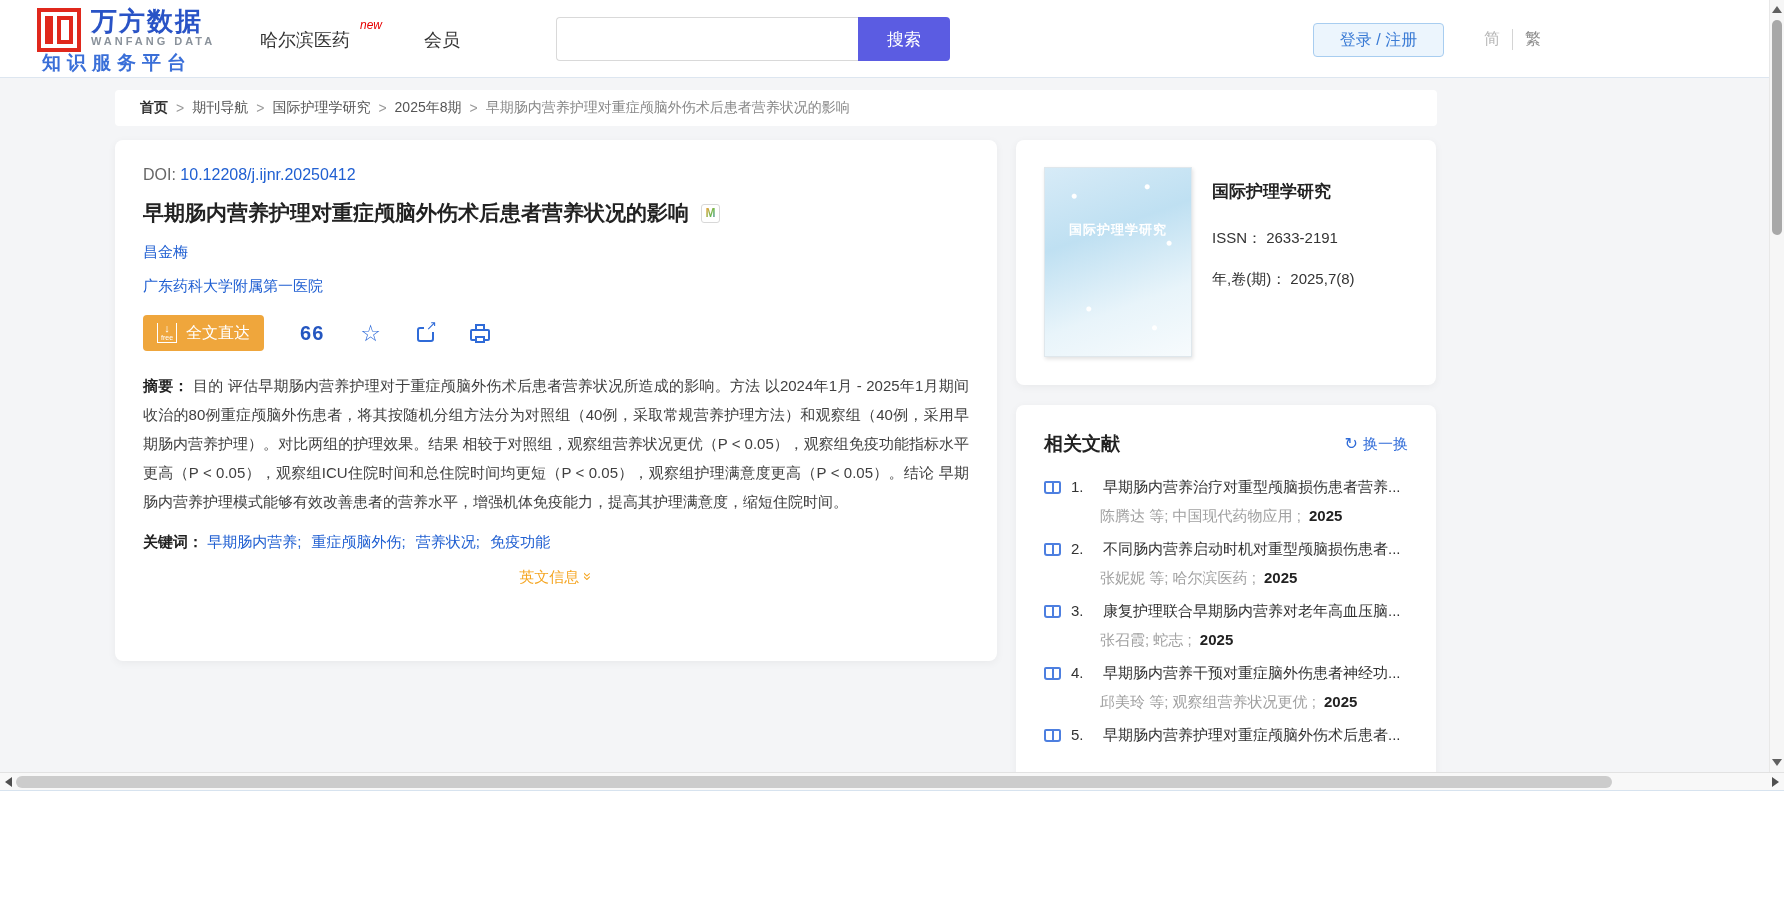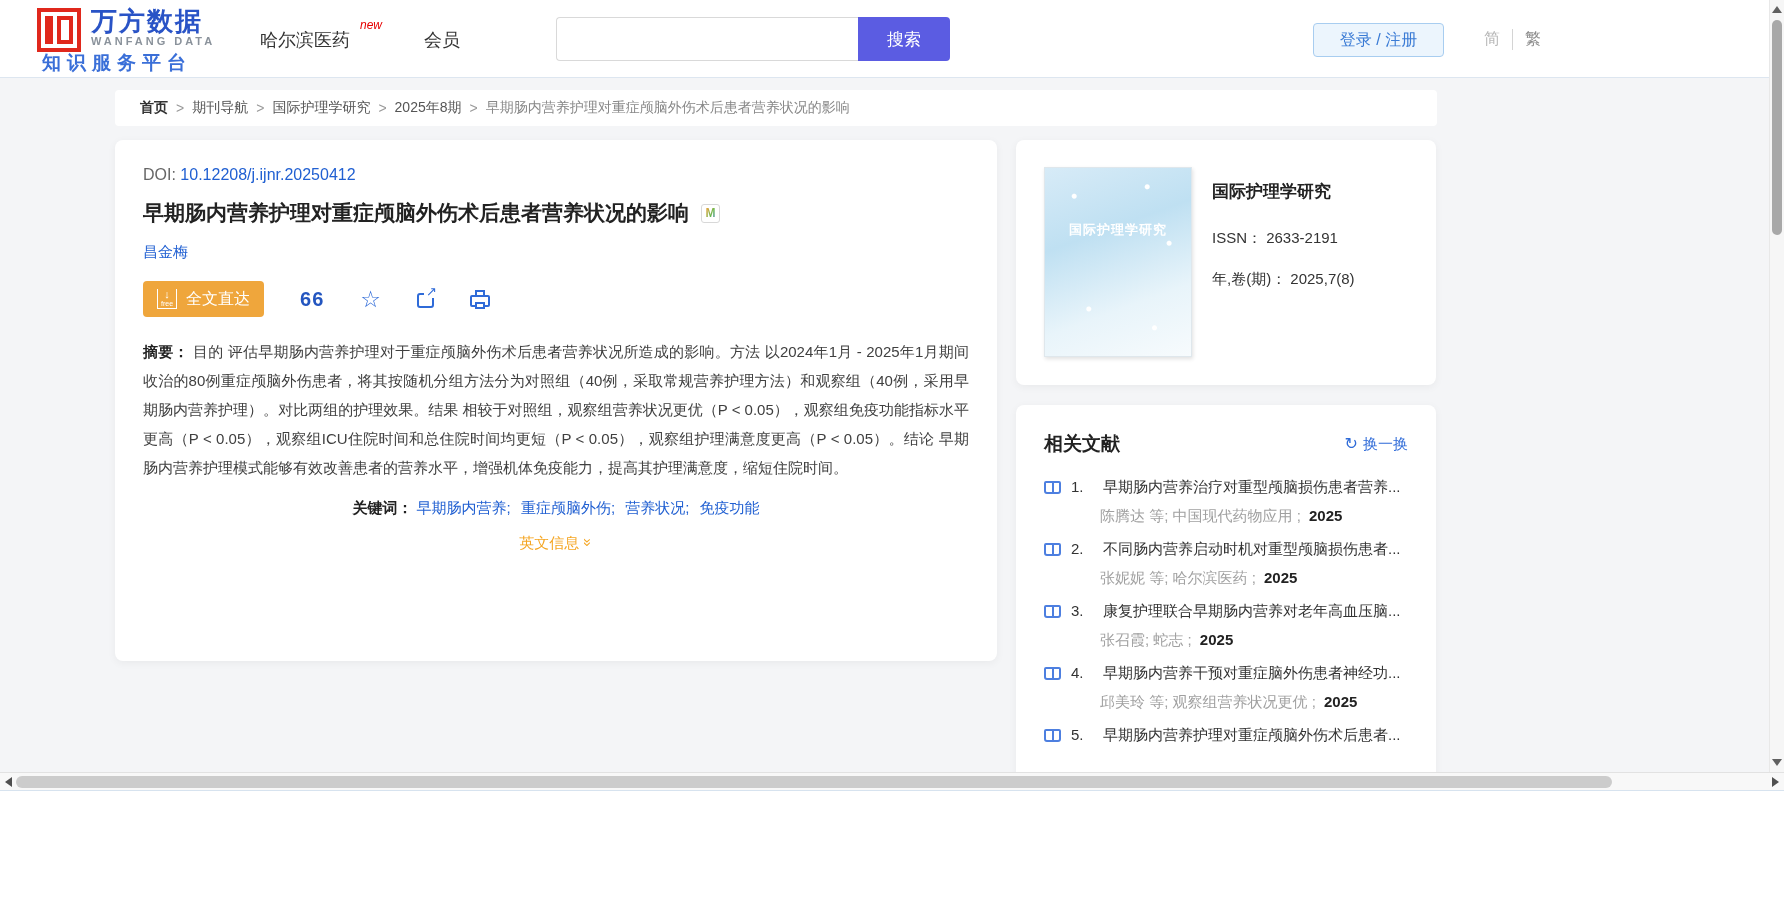--- a/index.html
+++ b/index.html
@@ -53,21 +53,21 @@
   .fi-text { font-size:7px; }
   .tool-quote { font-size:20px; font-weight:bold; color:#2456c0; letter-spacing:1px; cursor:pointer; }
   .tool-star { font-size:23px; color:#2f6bd8; cursor:pointer; line-height:1; }
   .icon-share { position:relative; width:17px; height:15px; border:2px solid #2f6bd8; border-radius:3px; cursor:pointer; margin-top:3px; }
   .icon-share .arr { position:absolute; top:-10px; right:-5px; background:#fff; font-size:13px; color:#2f6bd8; line-height:1; padding-left:2px; }
   .icon-print { position:relative; width:20px; height:12px; border:2px solid #2f6bd8; border-radius:2px; cursor:pointer; margin-top:4px; }
   .icon-print::before { content:""; position:absolute; top:-7px; left:3px; width:6px; height:5px; border:2px solid #2f6bd8; border-bottom:none; }
   .icon-print::after { content:""; position:absolute; bottom:-4px; left:3px; width:6px; height:3px; background:#fff; border:2px solid #2f6bd8; }
   .abstract { margin-top:20px; font-size:15px; line-height:29px; color:#404040; text-align:justify; }
   .bold-label { font-weight:bold; color:#222; }
-  .kw-row { margin-top:11px; font-size:15px; line-height:29px;text-align:center; }
+  .kw-row { margin-top:11px; font-size:15px; line-height:29px; }
   .kw-link { color:#2160d2; cursor:pointer; }
   .kw-sep { color:#2160d2; margin-right:6px; }
   .date-row { margin-top:9px; font-size:15px; color:#333; line-height:29px; }
   .en-info { margin-top:12px; text-align:center; font-size:15px; color:#f5a623; cursor:pointer; }
   .chev-down { display:inline-block; transform:rotate(90deg); margin-left:5px; font-size:15px; }
 
   
   .journal-card { position:absolute; left:1016px; top:140px; width:420px; height:245px; background:#fff; border-radius:8px; box-shadow:0 2px 8px rgba(0,0,0,.05); padding:27px 28px; display:flex; gap:20px; z-index:2; }
   .cover { width:148px; height:190px; flex:none; border:1px solid #dfe7ec; box-shadow:1px 2px 4px rgba(0,0,0,.12); cursor:pointer; position:relative;
     background:
@@ -165,20 +165,21 @@
   <div class="article-card">
     <div class="doi-row">
       <span class="doi-label">DOI:</span>
       <span class="doi-value">10.12208/j.ijnr.20250412</span>
     </div>
     <div class="art-title">
       <span>早期肠内营养护理对重症颅脑外伤术后患者营养状况的影响</span>
       <span class="m-badge">M</span>
     </div>
     <div class="art-author">昌金梅</div>
+    <div class="art-affil">广东药科大学附属第一医院</div>
 
     <div class="toolbar">
       <button class="fulltext-btn">
         <span class="free-icon">
           <span class="fi-arrow">↓</span>
           <span class="fi-text">free</span>
         </span>
         <span>全文直达</span>
       </button>
       <span class="tool-quote">66</span>

